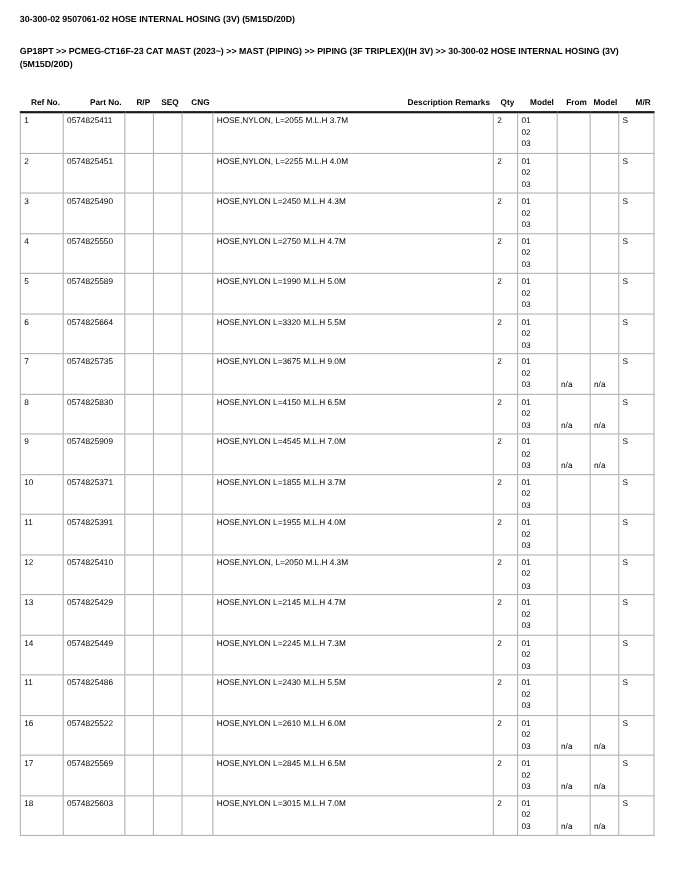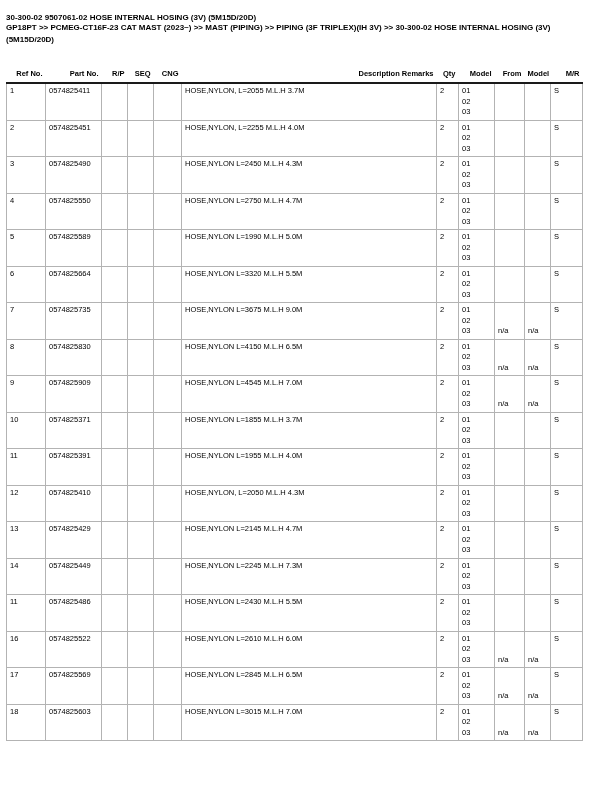--- a/index.html
+++ b/index.html
@@ -5,30 +5,31 @@
   * { margin: 0; padding: 0; box-sizing: border-box; }
   html, body { background: #ffffff; }
   body {
     width: 612px;
     height: 792px;
     font-family: "Liberation Sans", sans-serif;
     color: #000000;
     overflow: hidden;
     position: relative;
   }
-  .page { padding: 13px 18px 0 6px; }
+  .page { padding: 13px 18px 0 18px; }
   .doc-title {
     font-size: 8px;
     font-weight: bold;
     white-space: nowrap;
   }
   .breadcrumb {
     font-size: 8px;
     font-weight: bold;
     line-height: 1.45;
+    margin-top: 19px;
     max-width: 566px;
   }
   table.parts {
     margin-top: 22px;
     width: 576px;
     border-collapse: collapse;
     table-layout: fixed;
     font-size: 7.5px;
   }
   table.parts th {

